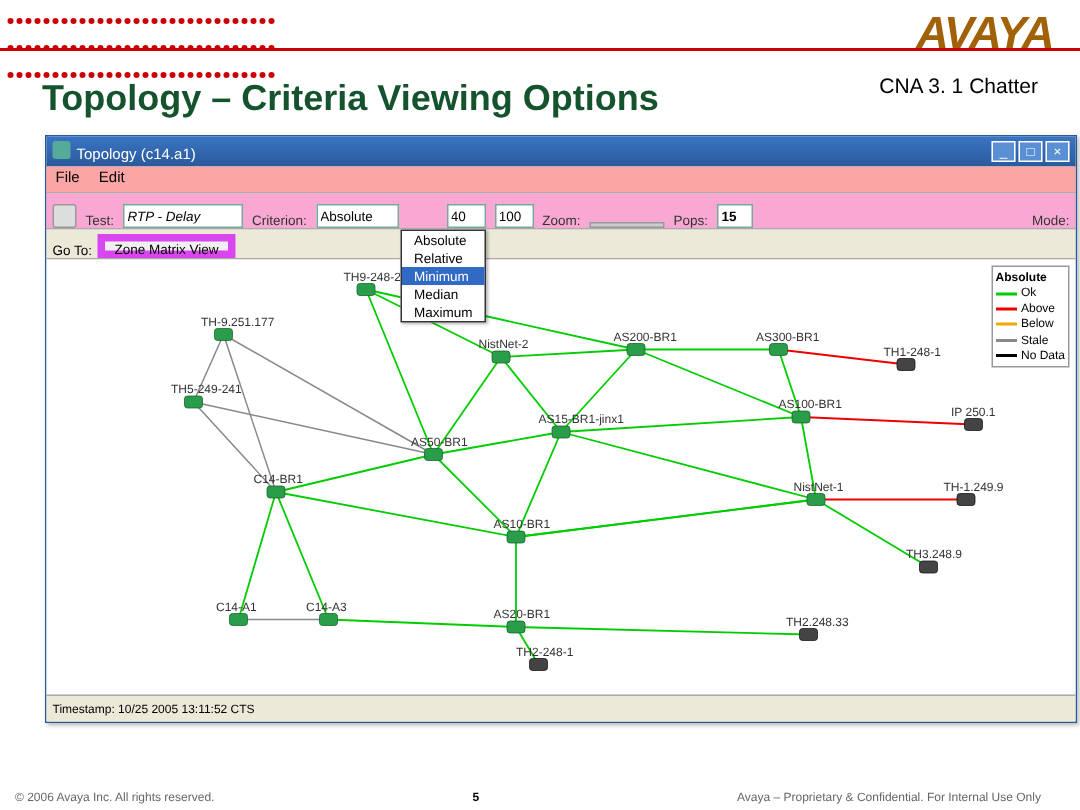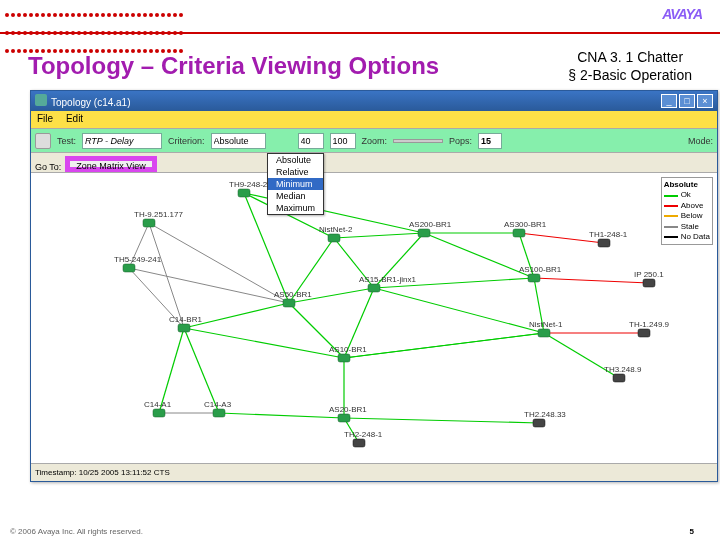--- a/index.html
+++ b/index.html
@@ -1,30 +1,30 @@
 <!DOCTYPE html>
 <html><head>
 <meta charset="utf-8">
 <style>
 *{box-sizing:border-box;margin:0;padding:0;font-family:Arial,Helvetica,sans-serif}
 body{width:720px;height:540px;background:#fff;position:relative;overflow:hidden}
 .dots{position:absolute;top:4px;left:4px;width:180px;height:26px}
 .dots span{display:inline-block;width:4px;height:4px;border-radius:50%;background:#c00;margin:1px}
-.logo{position:absolute;top:6px;right:18px;font-size:14px;font-weight:bold;font-style:italic;color:#8b5cf6;letter-spacing:-1px}
+.logo{position:absolute;top:6px;right:18px;font-size:30px;font-weight:bold;font-style:italic;color:#a16207;letter-spacing:-1px}
 .redbar{position:absolute;top:32px;left:0;right:0;height:2px;background:#c00}
-.title{position:absolute;top:52px;left:28px;font-size:24px;font-weight:bold;color:#a21caf}
+.title{position:absolute;top:52px;left:28px;font-size:24px;font-weight:bold;color:#14532d}
 .sub{position:absolute;top:48px;right:28px;font-size:14px;text-align:center;line-height:1.3}
 .app{position:absolute;top:90px;left:30px;width:688px;height:392px;border:1px solid #2a5a9a;background:#fff;box-shadow:1px 1px 3px rgba(0,0,0,0.3)}
 .titlebar{height:20px;background:linear-gradient(#3a74c4,#2a5a9a);color:#fff;font-size:10px;display:flex;align-items:center;padding:0 4px;justify-content:space-between}
 .titlebar .icon{display:inline-block;width:12px;height:12px;background:#5a9;margin-right:4px;border-radius:2px}
 .winbtns{display:flex;gap:2px}
 .winbtns span{width:16px;height:14px;background:#5b8fd4;border:1px solid #fff;font-size:9px;text-align:center;line-height:12px;color:#fff}
-.menubar{height:18px;background:#fde047;border-bottom:1px solid #aaa;font-size:10px;padding:2px 6px}
+.menubar{height:18px;background:#fca5a5;border-bottom:1px solid #aaa;font-size:10px;padding:2px 6px}
 .menubar span{margin-right:10px}
-.toolbar{height:24px;background:#86efac;border-bottom:1px solid #aaa;display:flex;align-items:center;font-size:9px;padding:0 4px;gap:6px}
+.toolbar{height:24px;background:#f9a8d4;border-bottom:1px solid #aaa;display:flex;align-items:flex-end;font-size:9px;padding:0 4px;gap:6px}
 .toolbar .tbicon{width:16px;height:16px;background:#ddd;border:1px solid #999;border-radius:2px}
 .toolbar label{color:#333}
 .toolbar input,.toolbar .sel{height:16px;font-size:9px;border:1px solid #7a9;background:#fff;padding:0 2px}
 .toolbar .sel{background:#fff;min-width:55px}
 .drop{position:absolute;top:62px;left:236px;border:1px solid #333;background:#fff;font-size:9px;z-index:30;box-shadow:1px 1px 2px rgba(0,0,0,0.3)}
 .drop div{padding:1px 8px}
 .drop .hi{background:#316ac5;color:#fff}
 .gotobar{height:20px;background:#ece9d8;border-bottom:1px solid #aaa;display:flex;align-items:flex-end;font-size:9px;padding:0 4px;gap:4px}
 .gotobar button{font-size:9px;height:16px;padding:0 6px;background:#efefef;border:5px solid #d946ef}
 .canvas{position:absolute;top:82px;left:0;right:0;bottom:18px;background:#fff;overflow:hidden}
@@ -43,21 +43,21 @@
 .footer .pg{color:#000;font-weight:bold}
 </style>
 </head>
 <body>
 
 <div class="dots"><span></span><span></span><span></span><span></span><span></span><span></span><span></span><span></span><span></span><span></span><span></span><span></span><span></span><span></span><span></span><span></span><span></span><span></span><span></span><span></span><span></span><span></span><span></span><span></span><span></span><span></span><span></span><span></span><span></span><span></span><span></span><span></span><span></span><span></span><span></span><span></span><span></span><span></span><span></span><span></span><span></span><span></span><span></span><span></span><span></span><span></span><span></span><span></span><span></span><span></span><span></span><span></span><span></span><span></span><span></span><span></span><span></span><span></span><span></span><span></span><span></span><span></span><span></span><span></span><span></span><span></span><span></span><span></span><span></span><span></span><span></span><span></span><span></span><span></span><span></span><span></span><span></span><span></span><span></span><span></span><span></span><span></span><span></span><span></span><span></span><span></span><span></span><span></span><span></span><span></span></div>
 <div class="logo">AVAYA</div>
 <div class="redbar"></div>
 <div class="title">Topology – Criteria Viewing Options</div>
 <div class="sub">
-  <span>CNA 3. 1 Chatter</span><br><span>§ 2-Basic Operation</span>
+  <span>CNA 3. 1 Chatter</span><br>
 </div>
 
 <div class="app">
   <div class="titlebar">
     <span><span class="icon"></span><span>Topology (c14.a1)</span></span>
     <span class="winbtns">
       <span>_</span>
       <span>□</span>
       <span>×</span>
     </span>
@@ -244,13 +244,14 @@
   </div>
 
   <div class="status">
     <span>Timestamp: 10/25 2005 13:11:52 CTS</span>
   </div>
 </div>
 
 <div class="footer">
   <span>© 2006 Avaya Inc. All rights reserved.</span>
   <span class="pg">5</span>
+  <span>Avaya – Proprietary &amp; Confidential. For Internal Use Only</span>
 </div>
 
 </body></html>

